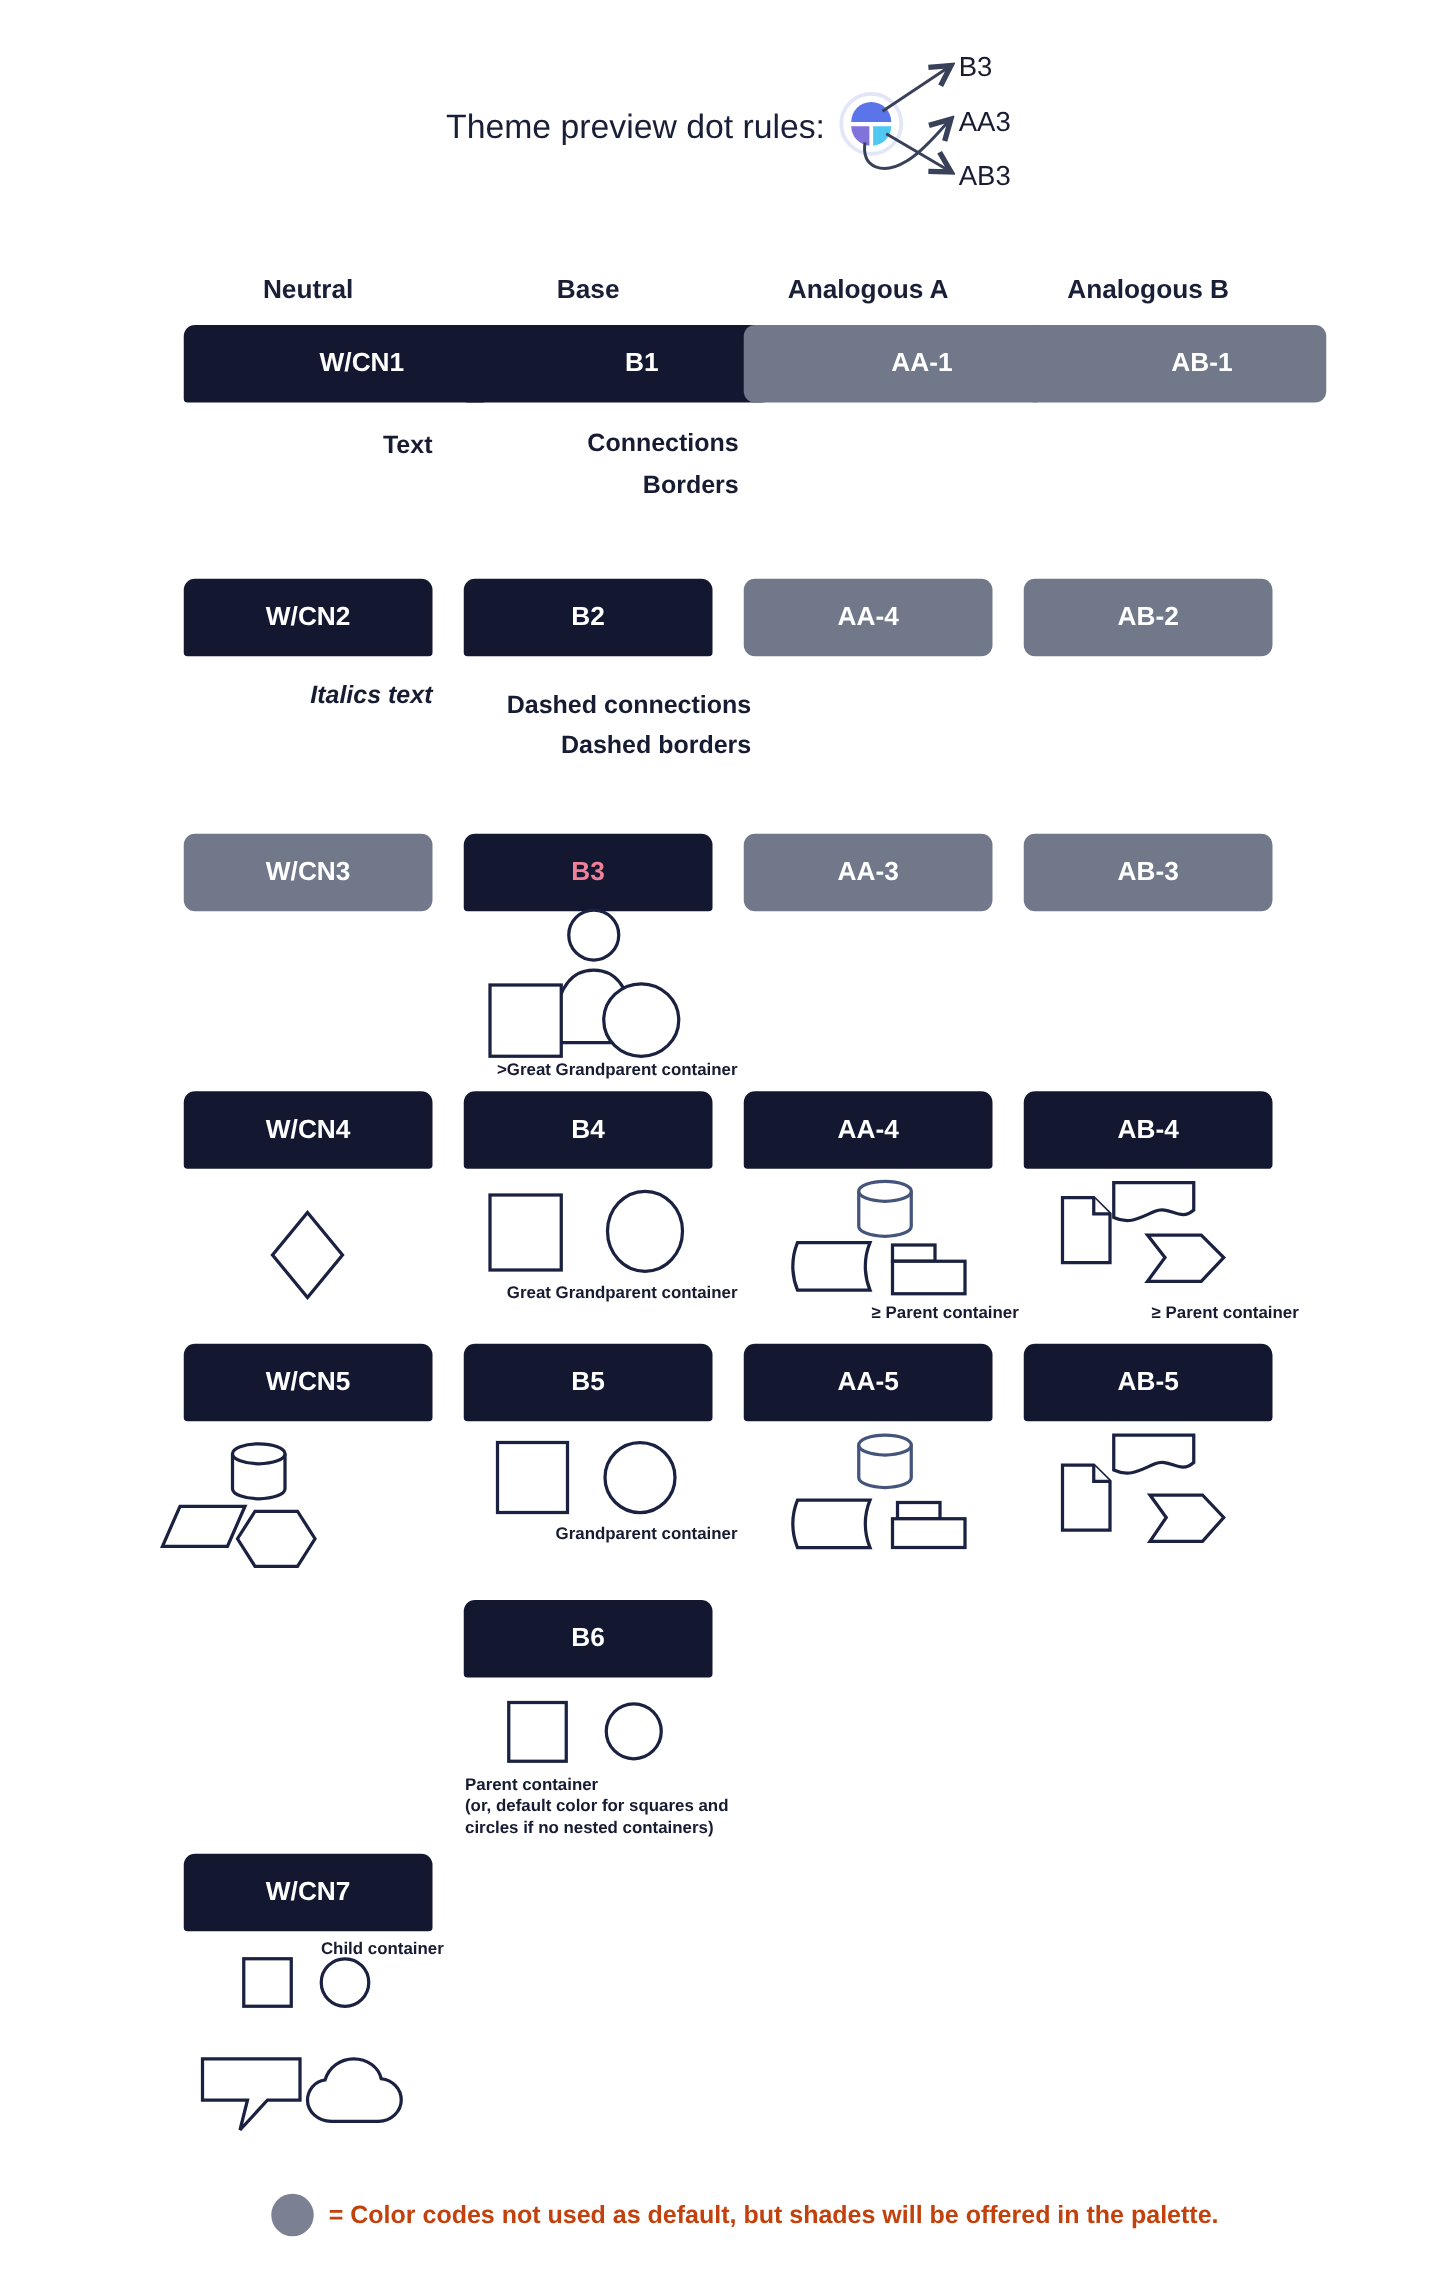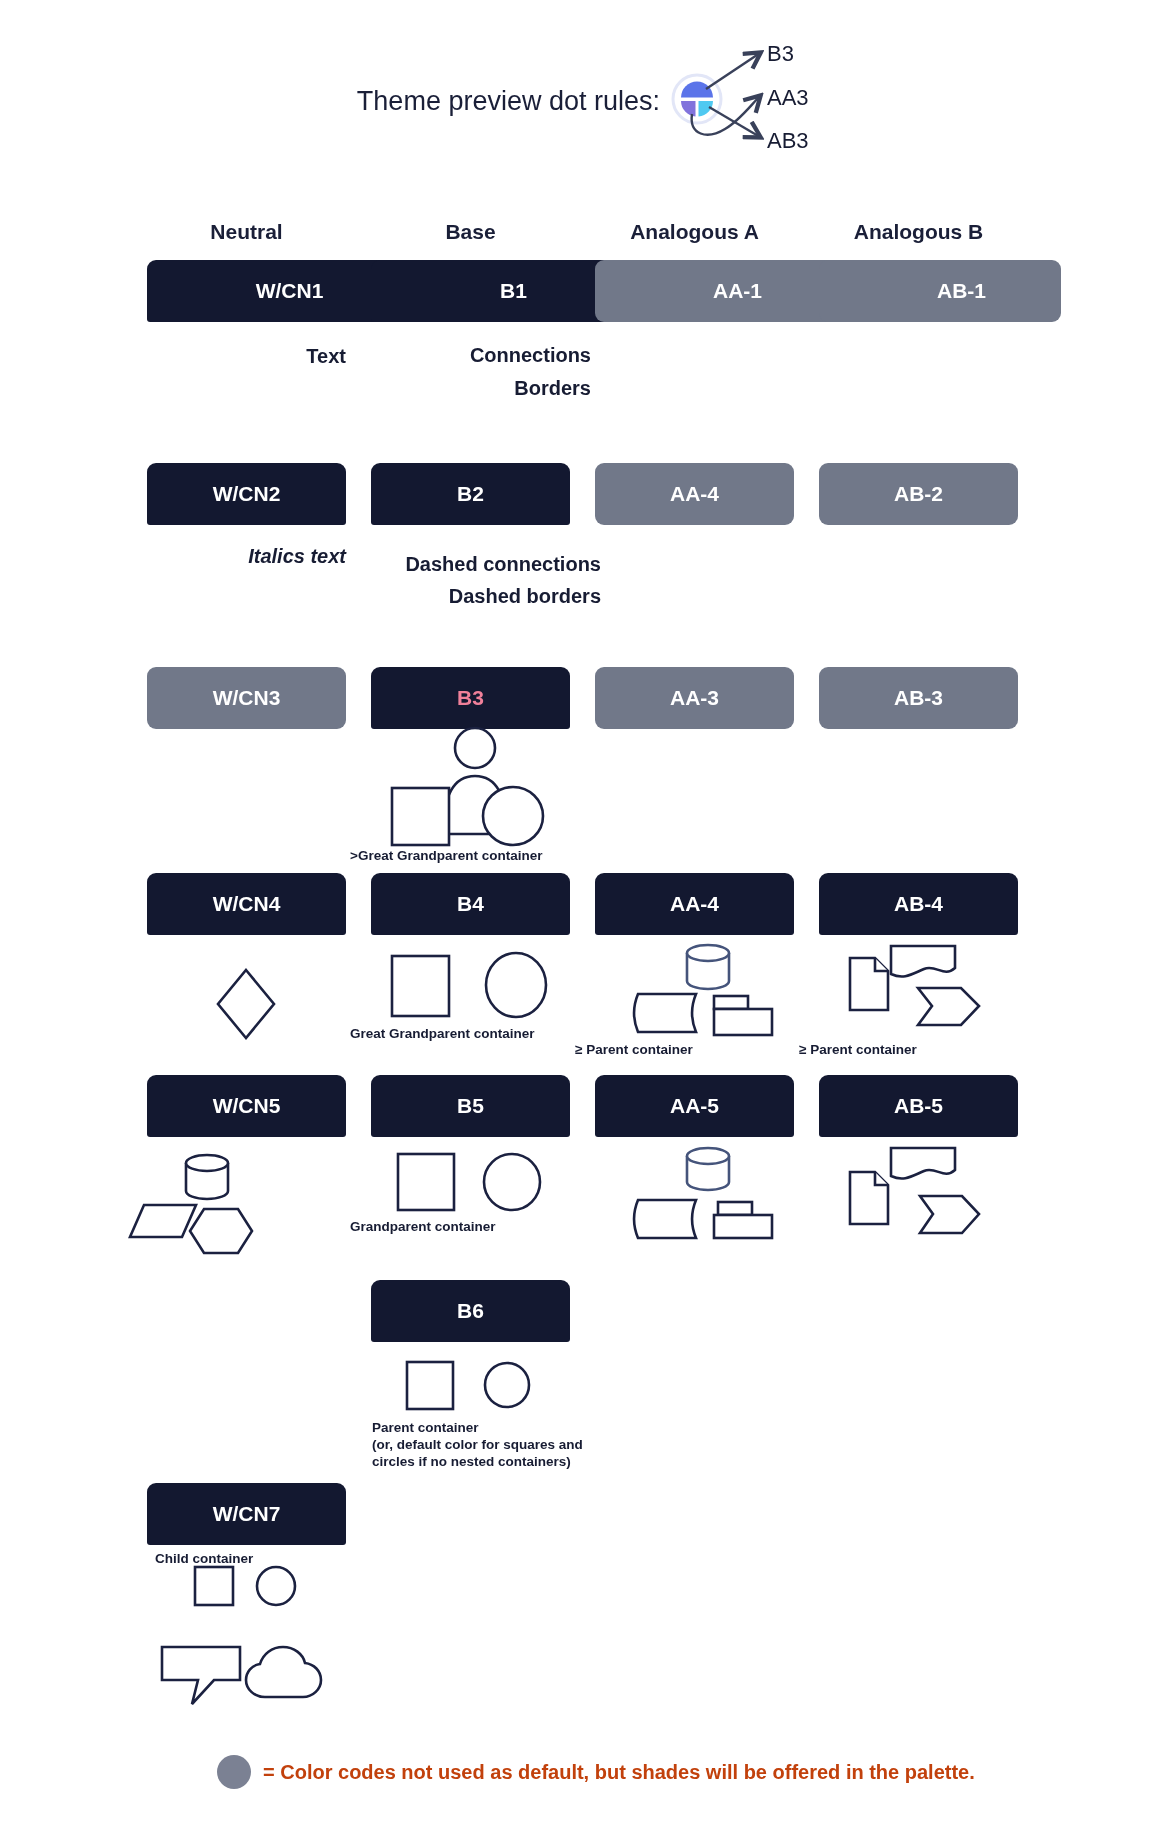--- a/index.html
+++ b/index.html
@@ -18,21 +18,21 @@
   .swatch.dark{background:#131830;border-radius:9px 9px 3px 3px;}
   .swatch.gray{background:#717889;border-radius:9px;}
   .swatch.graylight{background:#878DA1;border-radius:9px;}
   .swatch.pink-text span{color:#F0809A;}
   .col0{left:147px;} .col1{left:371px;} .col2{left:595px;} .col3{left:819px;}
   .row0{top:260px;padding-left:43px;} .row1{top:463px;} .row2{top:667px;} .row3{top:873px;}
   .row4{top:1075px;} .row5{top:1280px;} .row6{top:1483px;}
   
   .caption{font-size:20px;font-weight:700;text-align:right;color:#171C33;}
   .caption.italic{font-style:italic;}
-  .small-caption{font-size:13.5px;font-weight:700;text-align:left;color:#171C33;}
+  .small-caption{font-size:13.5px;font-weight:700;text-align:right;color:#171C33;}
   .small-caption.leftalign{text-align:left;}
   
   .legend-dot{left:217px;top:1755px;width:34px;height:34px;border-radius:50%;background:#7B8193;}
   .legend-text{left:263px;top:1759px;font-size:20px;font-weight:700;color:#c2410c;line-height:26px;}
   svg{display:block;}
   svg .shp{fill:#ffffff;stroke:#1B2140;stroke-width:2.6;}
   svg .shp-slate{fill:#ffffff;stroke:#45547B;stroke-width:2.6;}
   svg text{font-family:"Liberation Sans",sans-serif;}
 </style>
 </head>

